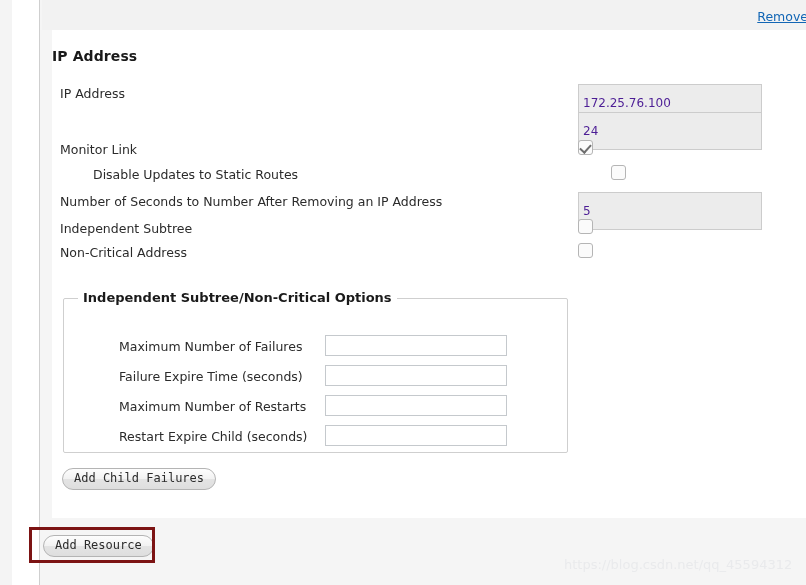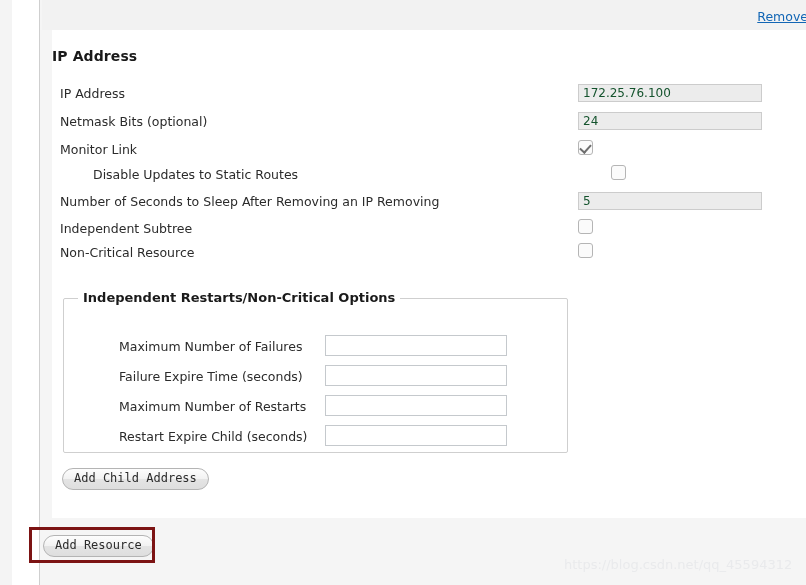--- a/index.html
+++ b/index.html
@@ -105,24 +105,24 @@
   .row-field {
     position: absolute;
     left: 526px;
   }
   input.text-disabled {
     width: 184px;
     height: 18px;
     box-sizing: border-box;
     border: 1px solid #cccccc;
     background: #ececec;
-    color: #14532d;
+    color: #4c1d95;
     font-family: "DejaVu Sans", "Liberation Sans", sans-serif;
     font-size: 12px;
-    padding: 8px 4px;
+    padding: 18px 4px;
     border-radius: 0;
     outline: none;
   }
   .cbox {
     width: 15px;
     height: 15px;
     box-sizing: border-box;
     border: 1px solid #b5b5b5;
     border-radius: 3px;
     background: #fbfbfb;
@@ -259,68 +259,67 @@
   <div id="resource-panel">
 
     <div id="panel-title">IP Address</div>
 
     <div id="form-rows-container">
         <div class="form-row" style="top: 54px;">
           <div class="row-label">IP Address</div>
           <div class="row-field"><input type="text" class="text-disabled" value="172.25.76.100" style=""></div>
         </div>
         <div class="form-row" style="top: 82px;">
-          <div class="row-label">Netmask Bits (optional)</div>
           <div class="row-field"><input type="text" class="text-disabled" value="24" style=""></div>
         </div>
         <div class="form-row" style="top: 110px; text-decoration: underline;">
           <div class="row-label">Monitor Link</div>
           <div class="row-field"><span class="cbox checked"></span></div>
         </div>
         <div class="form-row" style="top: 135px; margin-left: 33px;">
           <div class="row-label">Disable Updates to Static Routes</div>
           <div class="row-field"><span class="cbox"></span></div>
         </div>
         <div class="form-row" style="top: 162px;">
-          <div class="row-label">Number of Seconds to Sleep After Removing an IP Removing</div>
+          <div class="row-label">Number of Seconds to Number After Removing an IP Address</div>
           <div class="row-field"><input type="text" class="text-disabled" value="5" style=""></div>
         </div>
         <div class="form-row" style="top: 189px;">
           <div class="row-label">Independent Subtree</div>
           <div class="row-field"><span class="cbox"></span></div>
         </div>
         <div class="form-row" style="top: 213px;">
-          <div class="row-label">Non-Critical Resource</div>
+          <div class="row-label">Non-Critical Address</div>
           <div class="row-field"><span class="cbox"></span></div>
         </div>
       </div>
 
     <fieldset id="subtree-fieldset">
-      <div id="subtree-legend">Independent Restarts/Non-Critical Options</div>
+      <div id="subtree-legend">Independent Subtree/Non-Critical Options</div>
       <div id="fieldset-rows-container">
           <div class="fs-row" style="top: 36px;">
             <div class="fs-label">Maximum Number of Failures</div>
             <input type="text" class="text-blank" value="" style="">
           </div>
           <div class="fs-row" style="top: 66px;">
             <div class="fs-label">Failure Expire Time (seconds)</div>
             <input type="text" class="text-blank" value="" style="">
           </div>
           <div class="fs-row" style="top: 96px;">
             <div class="fs-label">Maximum Number of Restarts</div>
             <input type="text" class="text-blank" value="" style="">
           </div>
           <div class="fs-row" style="top: 126px;">
             <div class="fs-label">Restart Expire Child (seconds)</div>
             <input type="text" class="text-blank" value="" style="">
           </div>
         </div>
     </fieldset>
 
-    <button class="btn" id="add-child-resource-button">Add Child Address</button>
+    <button class="btn" id="add-child-resource-button">Add Child Failures</button>
 
   </div>
 
   <button class="btn" id="add-resource-button">Add Resource</button>
   <div id="add-resource-highlight"></div>
 
   <div id="watermark">https://blog.csdn.net/qq_45594312</div>
 
 </div>
 

